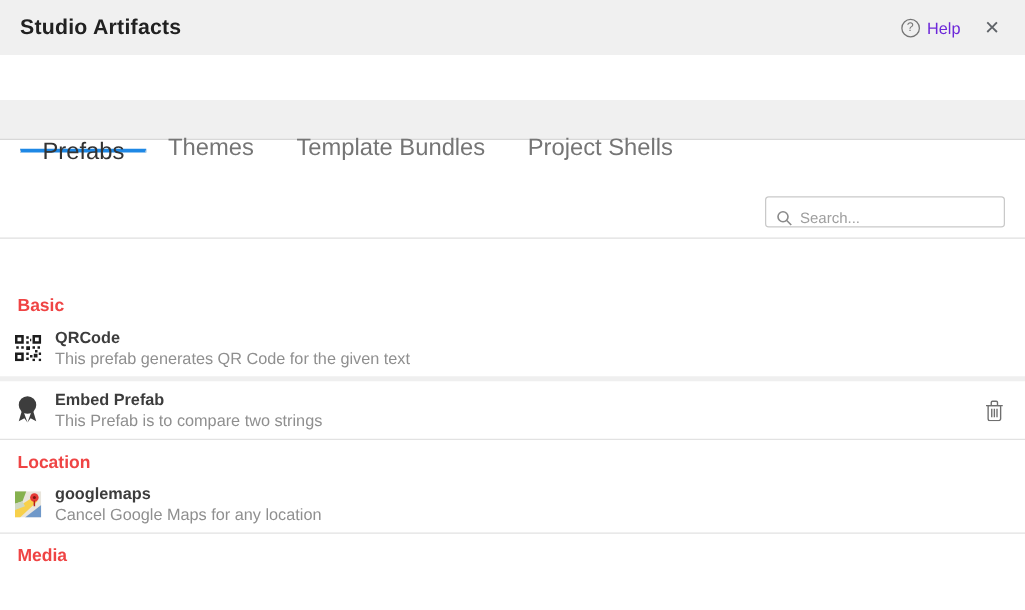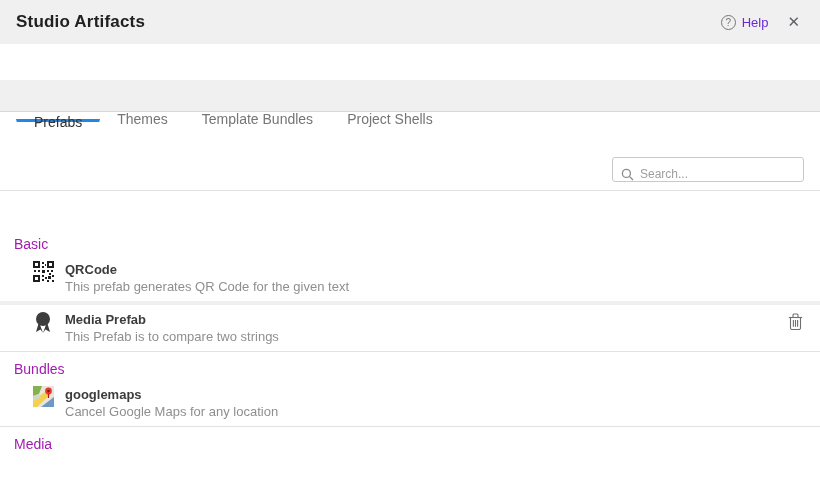--- a/index.html
+++ b/index.html
@@ -14,39 +14,39 @@
   .header-right { margin-left:auto; display:flex; align-items:center; gap:15px; }
   .help-wrap { display:flex; align-items:center; gap:6px; cursor:pointer; }
   .help-circle { width:15px; height:15px; border:1px solid #757575; border-radius:50%;
                  color:#757575; font-size:10px; display:flex; align-items:center; justify-content:center; }
   .help-text { font-size:13px; color:#6d28d9; }
   .close-x { font-size:15px; color:#5f6368; cursor:pointer; padding:2px 4px; }
 
   
   .tabbar { height:32px; background:var(--header-bg,#f0f0f0); display:flex; align-items:stretch;
             padding-left:16px; border-bottom:1px solid #d8d8d8; flex:0 0 auto; position:relative; }
-  .tab { display:flex; align-items:center; padding:0 17px; font-size:14px; color:#757575; cursor:pointer;margin-top:39px; }
+  .tab { display:flex; align-items:center; padding:0 17px; font-size:19px; color:#757575; cursor:pointer;margin-top:39px; }
   .tab.active { background:#fff; color:#333; border-top:3px solid var(--accent,#1e88e5);
                 border-left:1px solid #d8d8d8; border-right:1px solid #d8d8d8;
                 margin-bottom:-1px; }
 
   
   .search-row { height:43px; display:flex; justify-content:flex-end; align-items:center;
                 padding:0 16px; border-bottom:1px solid #e0e0e0; flex:0 0 auto; }
   .search-box { width:192px; height:25px; border:1px solid #c9c9c9; border-radius:3px;
                 display:flex; align-items:flex-end; padding:0 8px; gap:6px; background:#fff; }
   .search-box svg { flex:0 0 auto; }
   .search-input { border:none; outline:none; font-size:12px; color:#444; width:100%;
                   font-family:"Liberation Sans", sans-serif; background:transparent; }
   .search-input::placeholder { color:#9e9e9e; }
 
   
   .content { flex:1 1 auto; display:flex; flex-direction:column; }
-  .section-title { font-size:14px; font-weight:normal; color:#a21caf; padding:9px 14px 3px 14px; }
-  .row { display:flex; align-items:flex-start; padding:6px 15px 6px 10px; min-height:46px;margin-left:21px; }
+  .section-title { font-size:14px; font-weight:bold; color:#ef4444; padding:9px 14px 3px 14px; }
+  .row { display:flex; align-items:center; padding:6px 15px 6px 10px; min-height:46px; }
   .row .icon-cell { width:24px; flex:0 0 24px; display:flex; align-items:center; justify-content:center; }
   .row .texts { margin-left:10px; flex:1 1 auto; }
   .item-title { font-size:13px; font-weight:bold; color:#3c3c3c; line-height:17px; }
   .item-desc  { font-size:13px; color:#8f8f8f; line-height:17px; }
   .trash-btn { flex:0 0 auto; cursor:pointer; padding:2px; display:flex; }
   .sep-thick { height:4px; background:#efefef; flex:0 0 auto; }
   .sep-thin  { height:1px; background:#e2e2e2; flex:0 0 auto; }
   .spacer { flex:1 1 auto; }
 
   
@@ -135,40 +135,40 @@
 
     <div class="row">
       <div class="icon-cell">
         <svg width="20" height="24" viewBox="0 0 20 24">
           <polygon points="6,11 3,21 7.5,18.5 10,22" fill="#3d3d3d"></polygon>
           <polygon points="14,11 17,21 12.5,18.5 10,22" fill="#3d3d3d"></polygon>
           <circle cx="10" cy="8" r="7" fill="#3d3d3d"></circle>
         </svg>
       </div>
       <div class="texts">
-        <div class="item-title">Media Prefab</div>
+        <div class="item-title">Embed Prefab</div>
         <div class="item-desc">This Prefab is to compare two strings</div>
       </div>
       <div class="trash-btn">
         <svg width="15" height="17" viewBox="0 0 15 17">
           <g fill="none" stroke="#6f6f6f" stroke-width="1.1">
             <path d="M2.5 4.5 h10 v10.5 a1.5 1.5 0 0 1 -1.5 1.5 h-7 a1.5 1.5 0 0 1 -1.5 -1.5 z"></path>
             <line x1="0.8" y1="4.5" x2="14.2" y2="4.5"></line>
             <path d="M5 4 v-2 a1 1 0 0 1 1 -1 h3 a1 1 0 0 1 1 1 v2"></path>
             <line x1="5.4" y1="7" x2="5.4" y2="13.8"></line>
             <line x1="7.5" y1="7" x2="7.5" y2="13.8"></line>
             <line x1="9.6" y1="7" x2="9.6" y2="13.8"></line>
           </g>
         </svg>
       </div>
     </div>
 
     <div class="sep-thin"></div>
 
-    <div class="section-title">Bundles</div>
+    <div class="section-title">Location</div>
 
     <div class="row">
       <div class="icon-cell">
         <svg width="21" height="21" viewBox="0 0 21 21">
           <rect width="21" height="21" fill="#e9e5dc"></rect>
           <path d="M0 0 h9 l-3 8 -6 2 z" fill="#86b14f"></path>
           <path d="M0 14 l14 -9 4 3 -14 13 h-4 z" fill="#f7d04b"></path>
           <path d="M8 21 l13 -10 v10 z" fill="#6f98c9"></path>
           <path d="M0 10 l6 -2 2 4 -8 3 z" fill="#cfd8c2"></path>
           <circle cx="15.5" cy="5" r="3.4" fill="#e53935"></circle>

